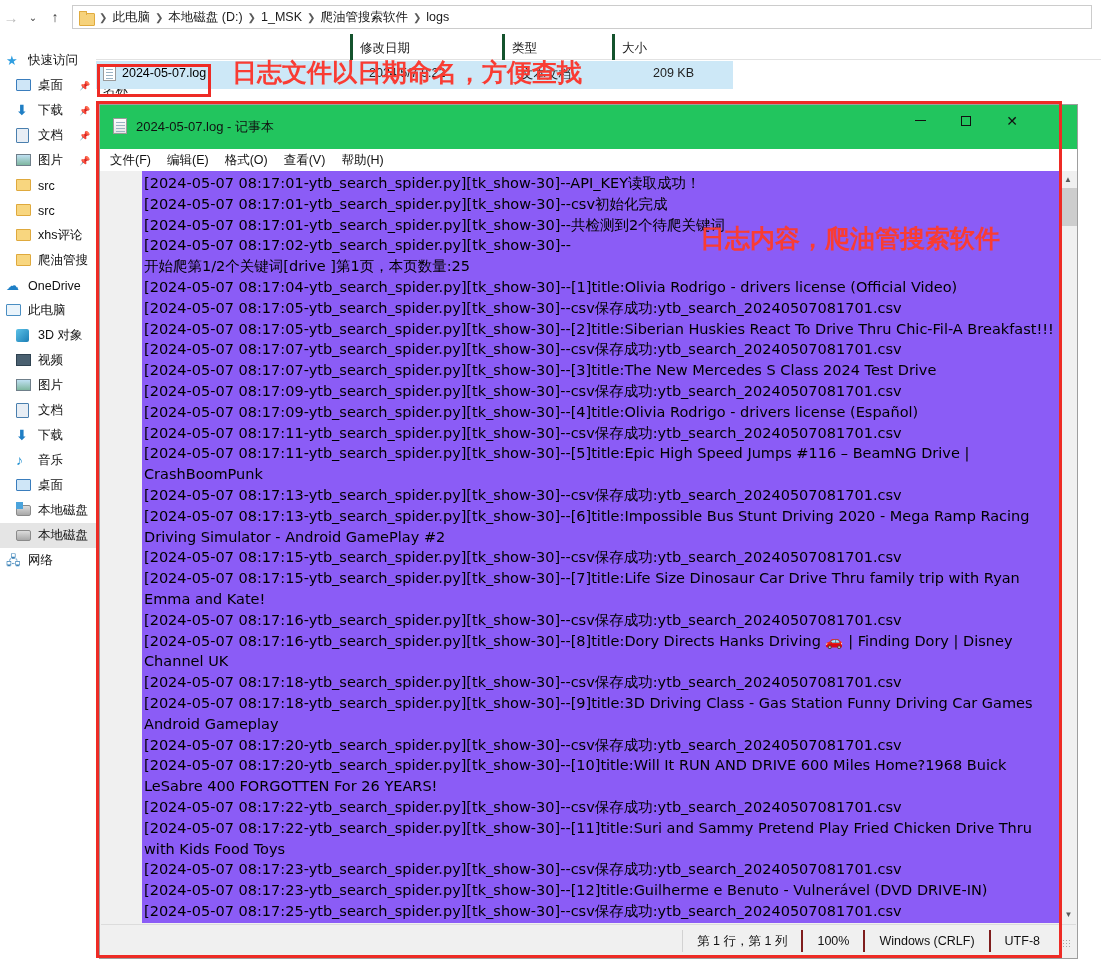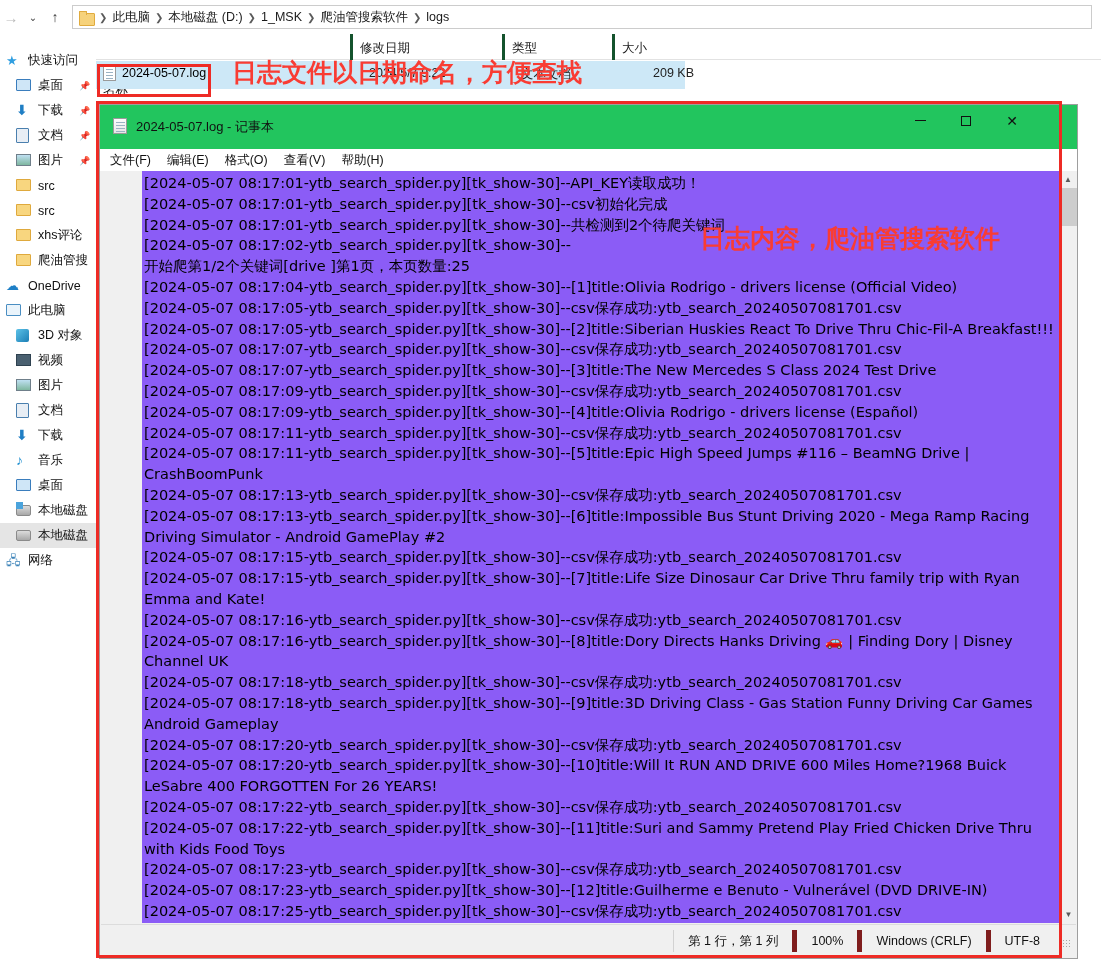--- a/index.html
+++ b/index.html
@@ -91,21 +91,21 @@
   .np-body { position:absolute; left:1px; right:1px; top:66px; bottom:35px; background:#8b5cf6; display:flex;margin-left:41px; }
   .np-text { flex:1; padding:2px 0 0 2px; font-size:14.5px; line-height:20.8px;
              font-family:"DejaVu Sans","Liberation Sans",sans-serif;
              color:#000; overflow:hidden; white-space:pre-wrap; word-break:break-word; }
   .np-scroll { width:17px; background:#f0f0f0; border-left:1px solid #fff; position:relative; }
   .sc-arrow { height:17px; display:flex; align-items:center; justify-content:center; color:#5a5a5a; font-size:8px; }
   .sc-thumb { position:absolute; left:0; top:17px; width:17px; height:38px; background:#cdcdcd; }
   .sc-arrow.bot { position:absolute; bottom:0; left:0; width:17px; }
 
   .np-status { position:absolute; left:1px; right:1px; bottom:1px; height:33px; background:#f0f0f0; border-top:1px solid #dcdcdc; display:flex; align-items:center; justify-content:flex-end; font-size:12.5px; color:#111; }
-  .st-cell { padding:0 14px; height:22px; display:flex; align-items:center; border-left:5px solid #7f1d1d; }
+  .st-cell { padding:0 14px; height:22px; display:flex; align-items:center; border-left:2px solid #7f1d1d; }
   .st-cell.first { border-left:1px solid #d2d2d2; }
   .st-grip { width:20px; height:20px; position:relative; margin-right:2px; }
   .st-grip::after { content:""; position:absolute; right:3px; bottom:3px; width:9px; height:9px;
      background-image:radial-gradient(#a6a6a6 40%, transparent 41%);
      background-size:3px 3px; }
 </style>
 </head>
 <body>
 
 <div id="explorer">
@@ -262,21 +262,21 @@
       </div>
     </div>
 
   <div class="listarea">
     <div class="colhdr" id="colhdr">
         <div class="col" style="left: 0px; width: 254px;">名称<span class="sortcaret" style="left: 123px;">^</span></div>
         <div class="col" style="left: 254px; width: 152px;">修改日期</div>
         <div class="col" style="left: 406px; width: 110px;">类型</div>
         <div class="col" style="left: 516px; width: 88px;">大小</div>
       </div>
-    <div class="filerow" id="filerow" style="width: 589px;">
+    <div class="filerow" id="filerow" style="width: 637px;">
       <div class="fname">
         <span class="ic-txtfile"></span>
         <span>2024-05-07.log</span>
       </div>
       <div class="cellx" style="left:261px;">2024/5/7 9:22</div>
       <div class="cellx" style="left:413px;">文本文档</div>
       <div class="cell-size" style="left:516px; width:82px;">209 KB</div>
     </div>
   </div>
 </div>

